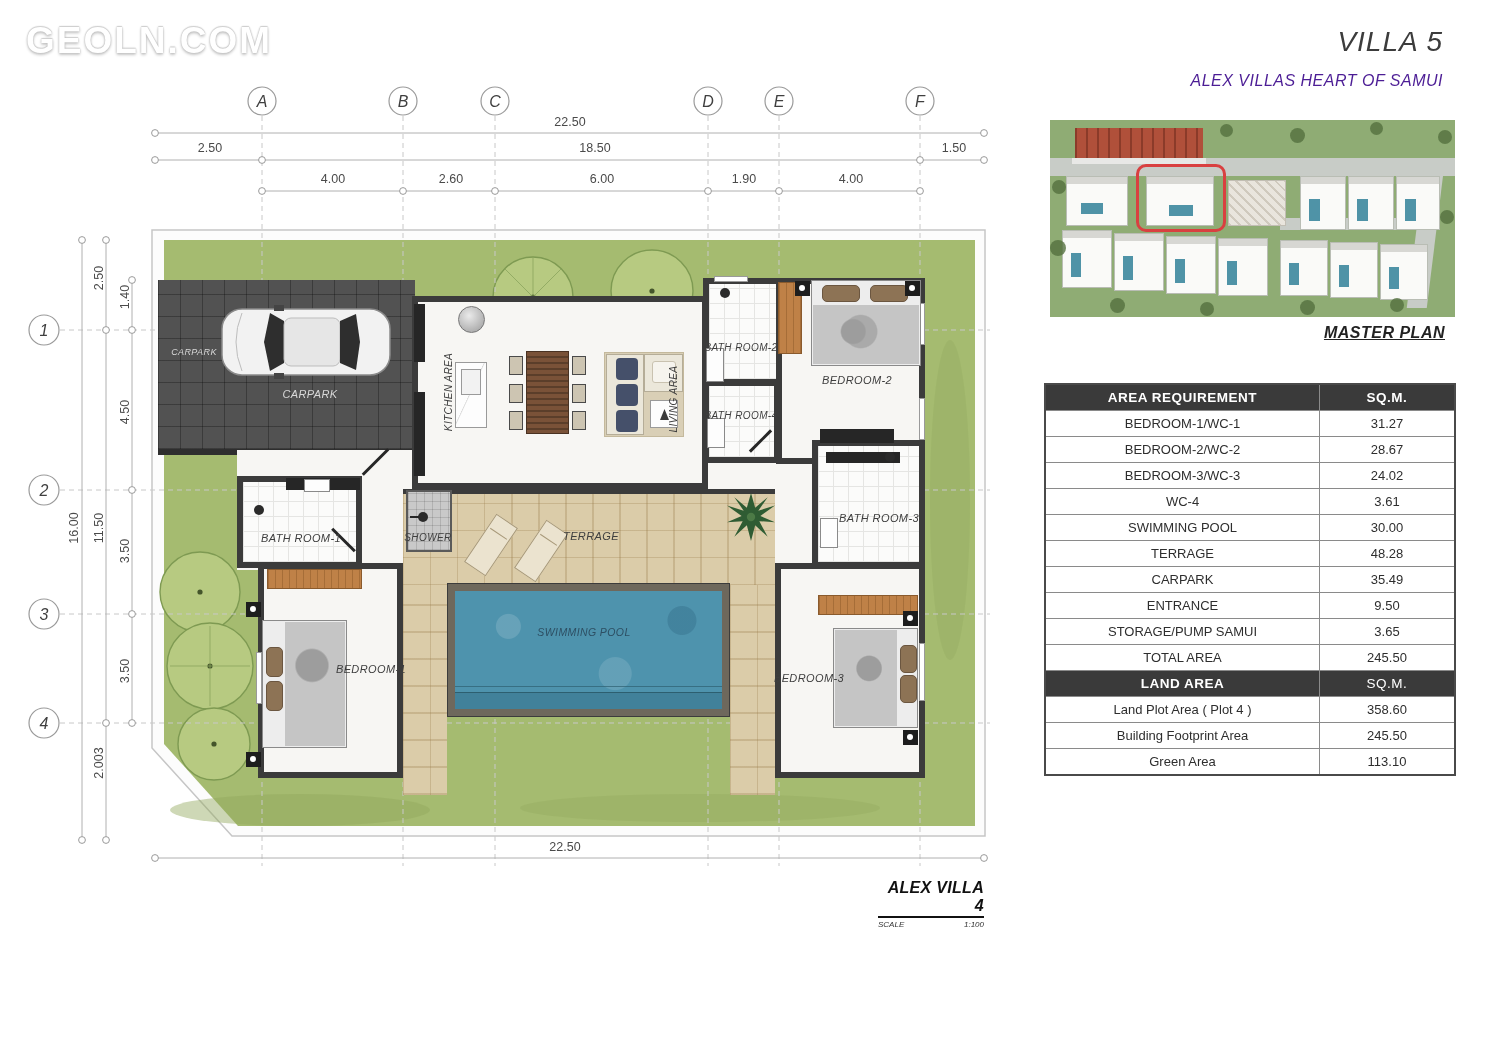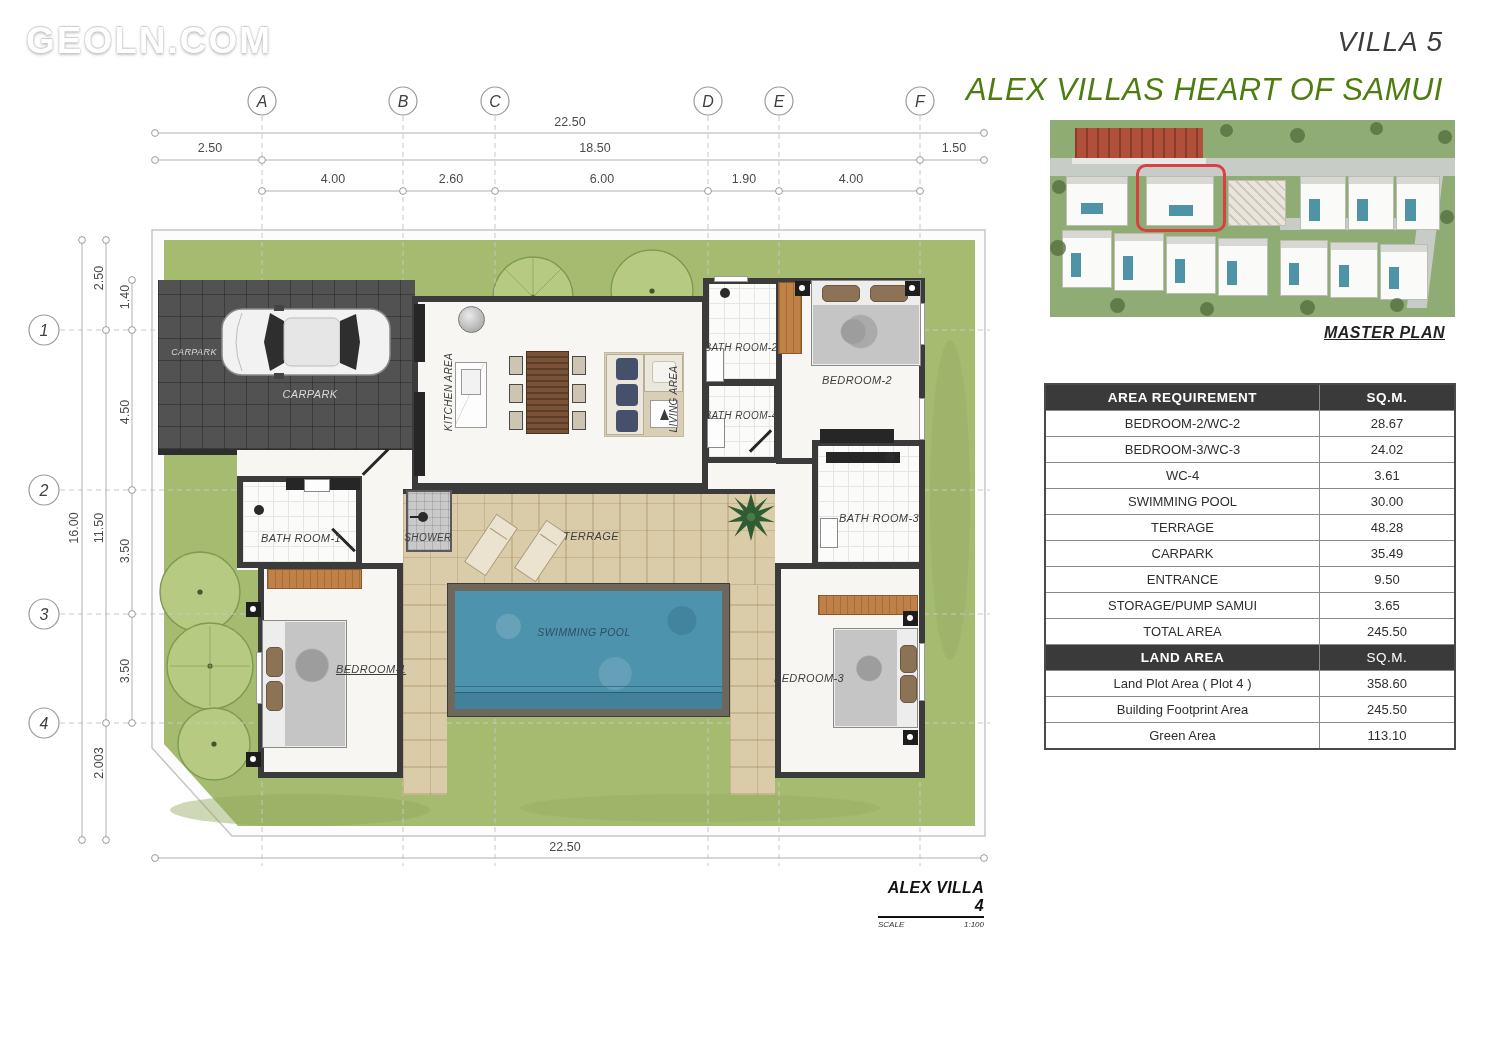--- a/index.html
+++ b/index.html
@@ -4,21 +4,21 @@
 <style>
   html,body{margin:0;padding:0;background:#ffffff;}
   #canvas{position:relative;width:1500px;height:1059px;background:#ffffff;overflow:hidden;
           font-family:"Liberation Sans",sans-serif;}
   .abs{position:absolute;}
   
   .watermark{left:26px;top:20px;font-size:37px;font-weight:bold;letter-spacing:2px;color:#ffffff;
              text-shadow:0 0 2px #b5b5b5,0 2px 3px #c9c9c9,0 -1px 1px #d8d8d8;}
   
   .villa-title{right:57px;top:26px;font-size:28px;font-style:italic;color:#3c3c3c;letter-spacing:1px;}
-  .project-title{right:57px;top:72px;font-size:31px;font-style:italic;color:#4d7c0f;letter-spacing:.5px;}
+  .project-title{right:57px;top:72px;font-size:16px;font-style:italic;color:#4c1d95;letter-spacing:.5px;}
   .mp-label{right:55px;top:324px;font-size:16px;font-style:italic;font-weight:bold;color:#222;
             text-decoration:underline;letter-spacing:.5px;}
   
   .minimap{left:1050px;top:120px;width:405px;height:197px;background:#8fac74;overflow:hidden;}
   .mroad{background:#c8ccc7;}
   .mvilla{background:#fafaf8;border:1px solid #b9bdb4;}
   .mvilla .mpool{position:absolute;background:#4f93a7;}
   .mvilla .mroof{position:absolute;left:0;top:0;right:0;height:7px;background:#d7d7d3;}
   .mtree{border-radius:50%;background:#54713e;opacity:.8;}
   .mlot{background:#e9e5dd;border:1px solid #c2beb4;
@@ -337,21 +337,21 @@
   <div class="abs rlabel ondark" style="left:310px;top:394px;">CARPARK</div>
   <div class="abs rlabel vert" style="left:448px;top:392px;font-size:10px;">KITCHEN AREA</div>
   <div class="abs rlabel vert" style="left:673px;top:399px;font-size:10px;">LIVING AREA</div>
   <div class="abs rlabel" style="left:741px;top:347px;font-size:10px;">BATH ROOM-2</div>
   <div class="abs rlabel" style="left:741px;top:415px;font-size:10px;">BATH ROOM-4</div>
   <div class="abs rlabel" style="left:857px;top:380px;">BEDROOM-2</div>
   <div class="abs rlabel" style="left:301px;top:538px;">BATH ROOM-1</div>
   <div class="abs rlabel" style="left:428px;top:537px;font-size:10px;">SHOWER</div>
   <div class="abs rlabel" style="left:591px;top:536px;">TERRAGE</div>
   <div class="abs rlabel" style="left:584px;top:632px;font-size:10.5px;color:#2d4f63;">SWIMMING POOL</div>
-  <div class="abs rlabel" style="left:371px;top:669px;text-decoration:underline;">BEDROOM-1</div>
+  <div class="abs rlabel" style="left:371px;top:669px;">BEDROOM-1</div>
   <div class="abs rlabel" style="left:879px;top:518px;">BATH ROOM-3</div>
   <div class="abs rlabel" style="left:809px;top:678px;">BEDROOM-3</div>
 
   <div class="abs tb">
     <div class="t1">ALEX VILLA 4</div>
     <div class="t2">
       <span>SCALE</span>
       <span>1:100</span>
     </div>
   </div>
@@ -434,20 +434,24 @@
   </div>
   <div class="abs mp-label">MASTER PLAN</div>
 
   <table class="abs area-table">
     <tbody>
         <tr>
       <th class="c1">AREA REQUIREMENT</th>
       <th>SQ.M.</th>
     </tr>
     <tr>
+          <td class="c1">BEDROOM-1/WC-1</td>
+          <td>31.27</td>
+        </tr>
+    <tr>
           <td class="c1">BEDROOM-2/WC-2</td>
           <td>28.67</td>
         </tr>
     <tr>
           <td class="c1">BEDROOM-3/WC-3</td>
           <td>24.02</td>
         </tr>
     <tr>
           <td class="c1">WC-4</td>
           <td>3.61</td>

